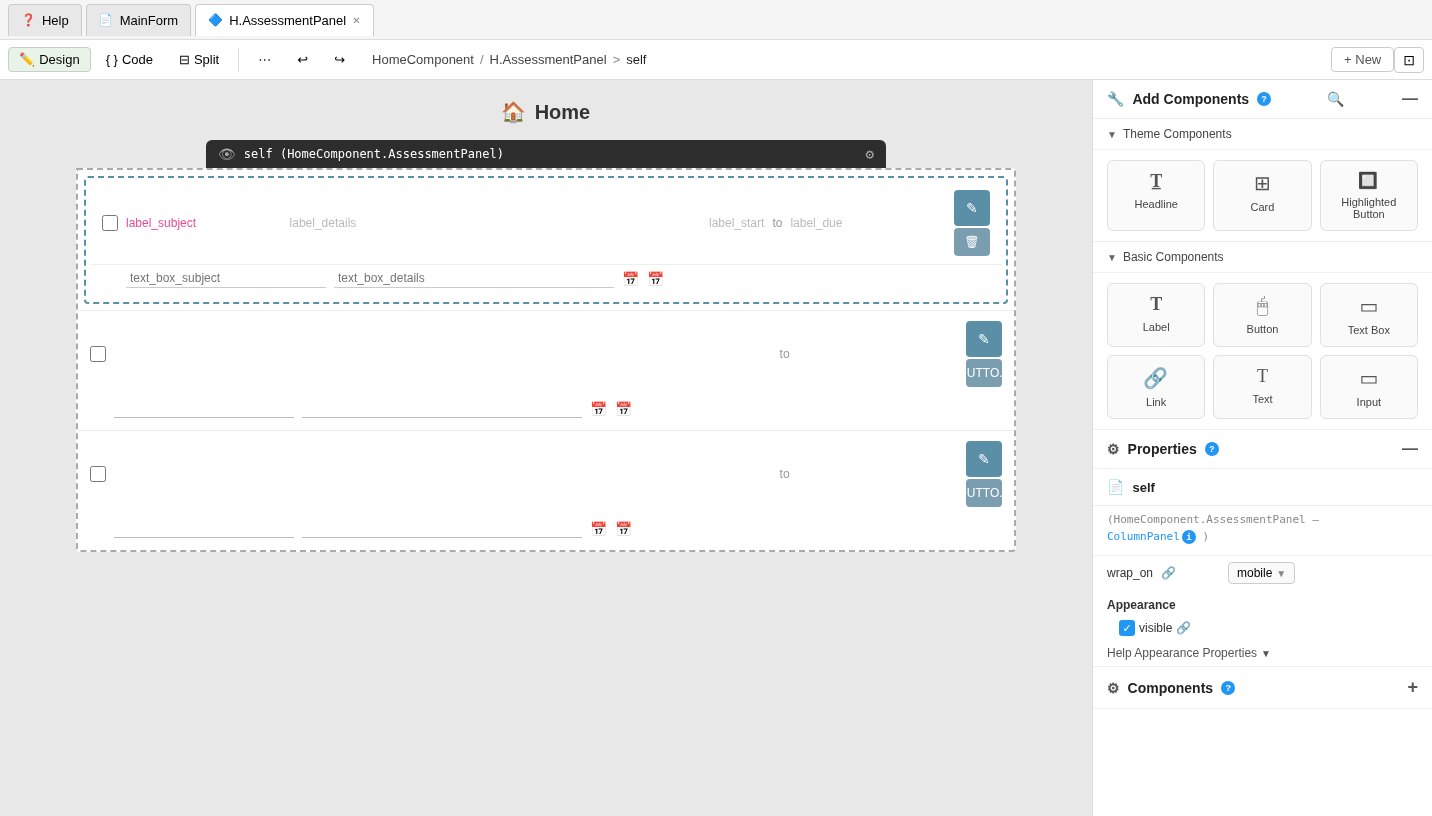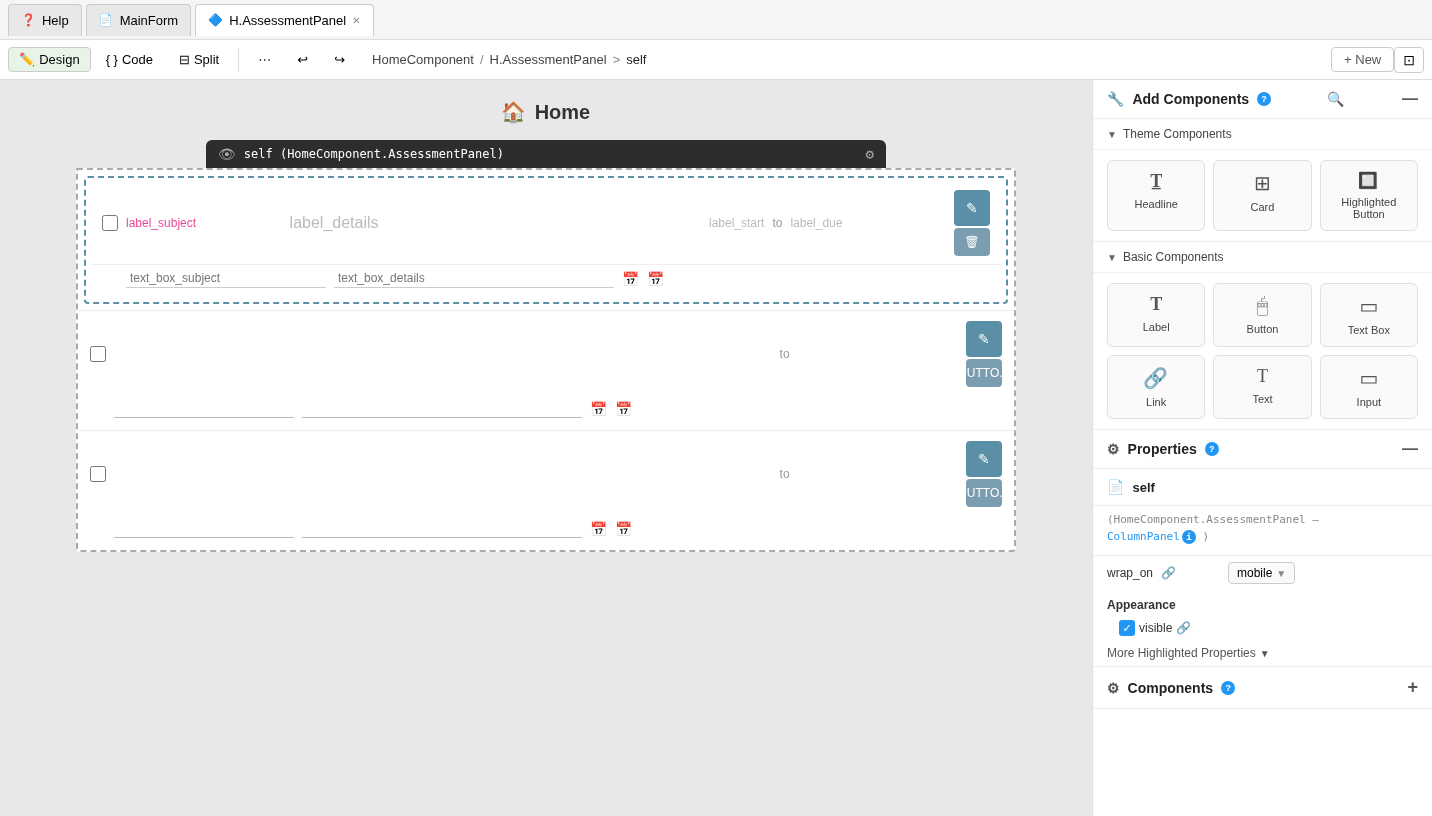--- a/index.html
+++ b/index.html
@@ -72,21 +72,21 @@
       border-radius: 0 4px 4px 4px; overflow: hidden;
     }
     
     
     .panel-row {
       display: flex; align-items: center; padding: 8px 12px;
       border-bottom: 1px solid #eee; gap: 8px;
     }
     .row-checkbox { width: 16px; height: 16px; cursor: pointer; flex-shrink: 0; }
     .row-label { font-size: 12px; color: #ec4899; flex: 1; }
-    .row-label-details { font-size: 16px; color: #bbb; flex: 2; }
+    .row-label-details { font-size: 12px; color: #bbb; flex: 2; }
     .row-label-start { font-size: 12px; color: #bbb; flex: 1; text-align: right; }
     .row-to { font-size: 12px; color: #999; }
     .row-label-due { font-size: 12px; color: #bbb; flex: 1; }
     .row-edit-btn {
       width: 36px; height: 36px; background: #5b8fa8; border: none; border-radius: 4px;
       color: #fff; font-size: 14px; cursor: pointer; display: flex; align-items: center; justify-content: center;
     }
     .row-delete-btn {
       width: 36px; height: 28px; background: #7b9db0; border: none; border-radius: 4px;
       color: #fff; font-size: 12px; cursor: pointer; display: flex; align-items: center; justify-content: center;
@@ -472,21 +472,21 @@
 
     <div class="appearance-title">
       <span>Appearance</span>
     </div>
     <div class="checkbox-row">
       <div class="blue-checkbox"></div>
       <span class="checkbox-label">visible</span>
       <span class="checkbox-link-icon">🔗</span>
     </div>
     <button class="more-appearance-btn">
-      <span>More Highlighted Properties</span>
+      <span>Help Appearance Properties</span>
       <span class="more-appearance-chevron">▼</span>
     </button>
 
     <div class="components-footer">
       <span class="section-header-icon">⚙</span>
       <span>Components</span>
       <span class="prop-info-icon">?</span>
       <span class="components-add">+</span>
     </div>
 

